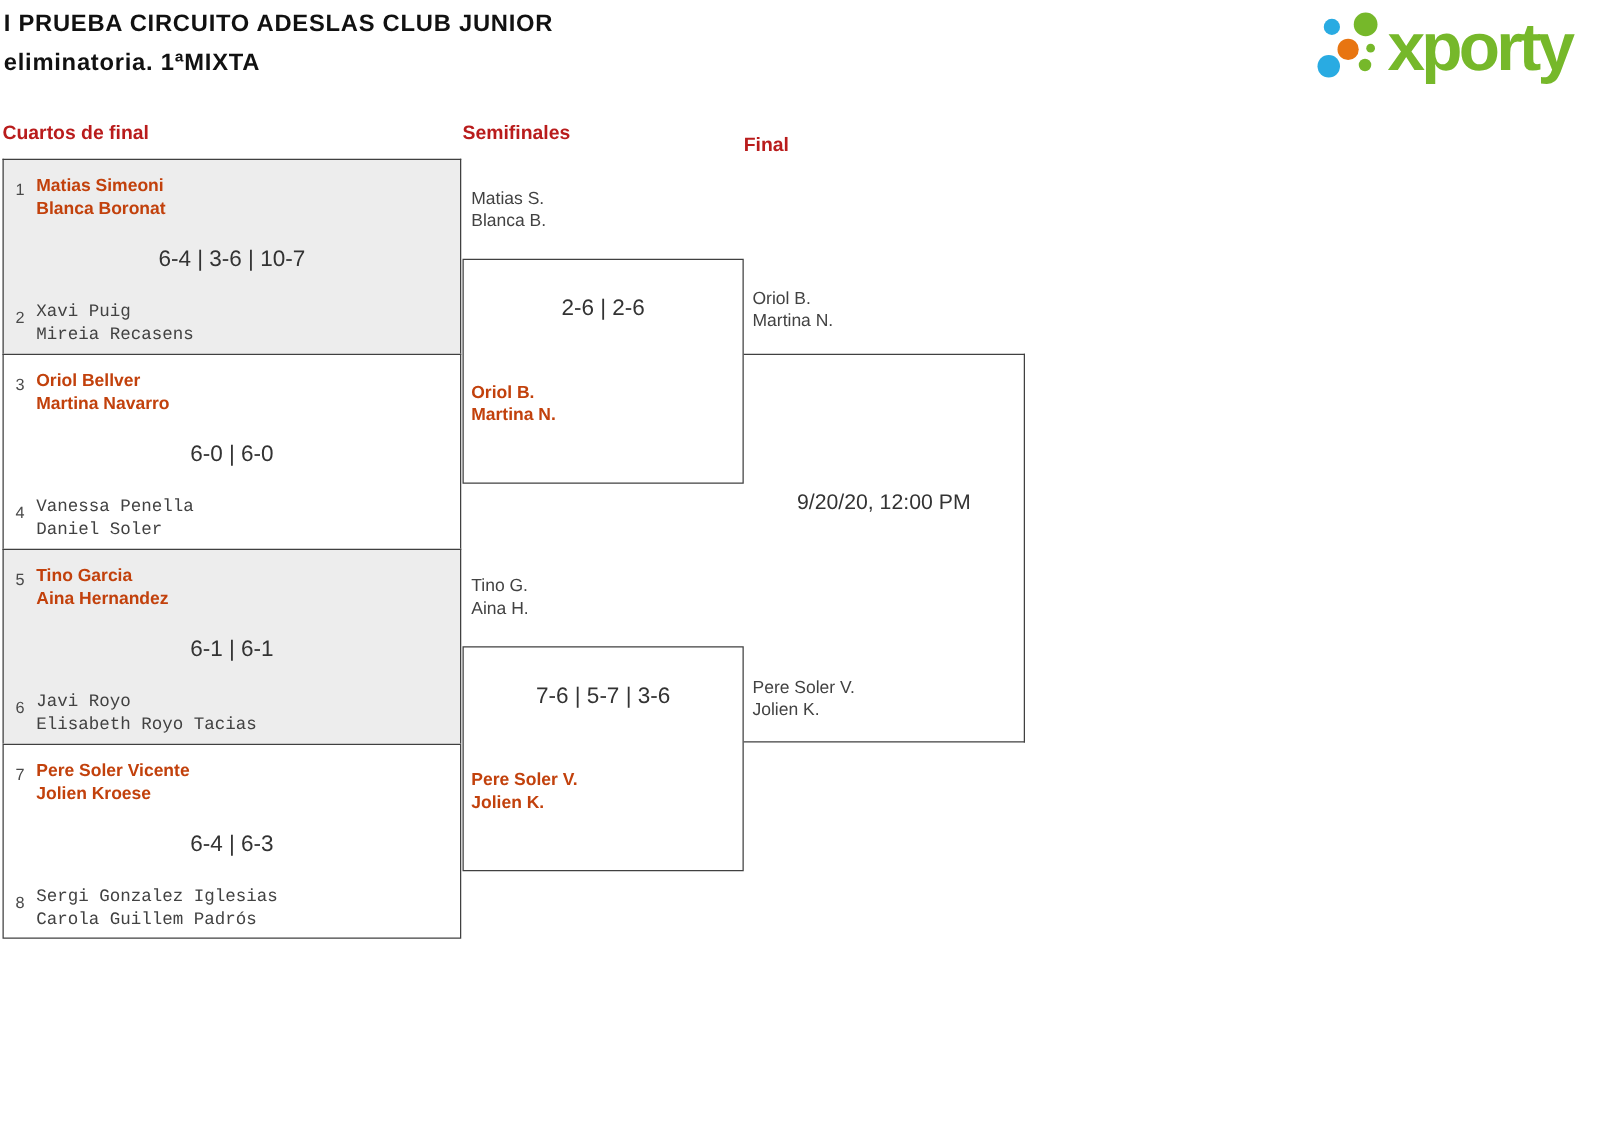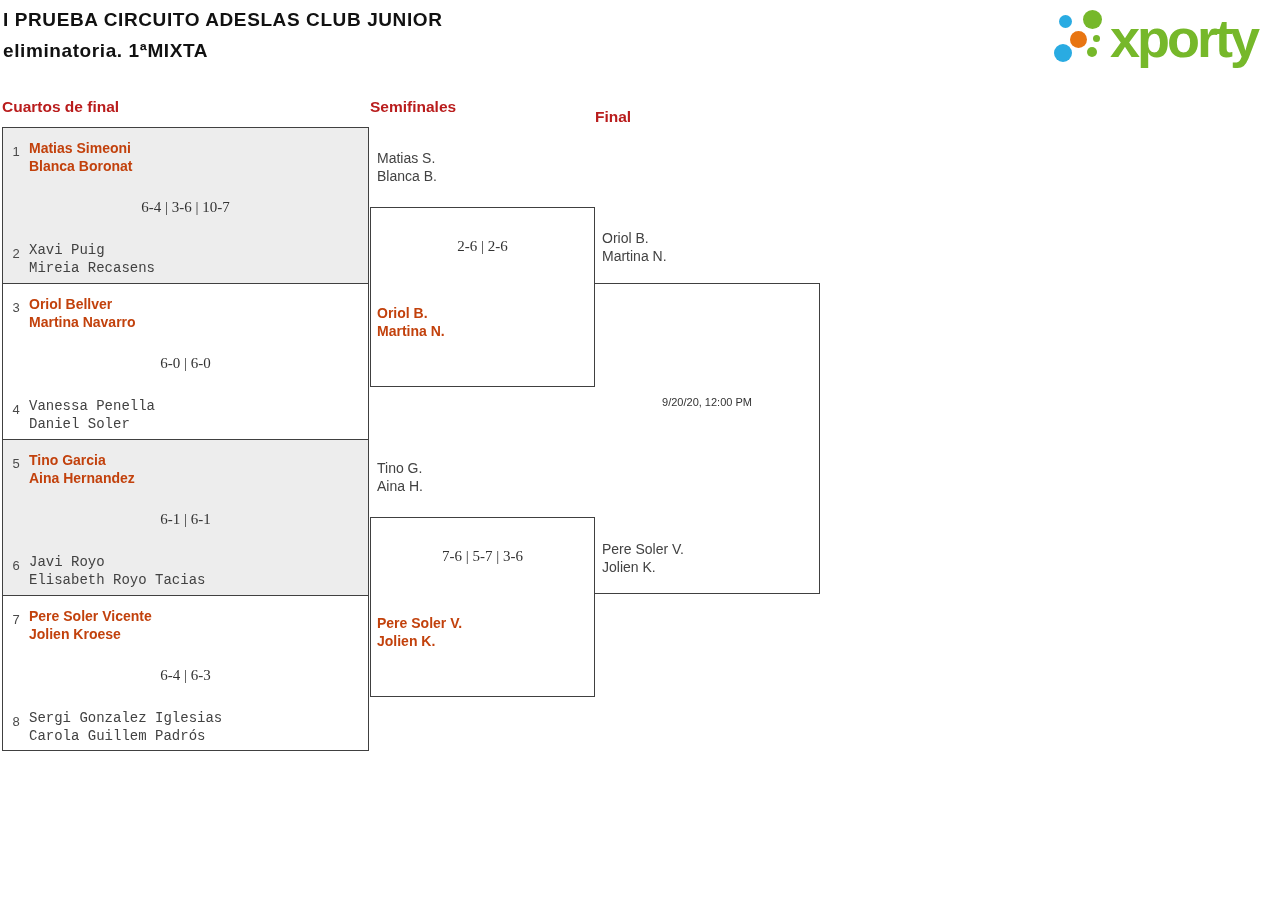--- a/index.html
+++ b/index.html
@@ -38,21 +38,21 @@
   }
   .rl-qf { left:2px;   width:367px; }
   .rl-sf { left:370px; width:225px; }
   .rl-f  { left:595px; width:225px;margin-top:10px; }
 
   
   .team { font-size:14px; line-height:18px; color:#424242; }
   .team.winner { font-weight:700; color:#c2410c; }
   .score {
     position:absolute; left:0; right:0; text-align:center;
-    font-size:15px; line-height:16px; color:#333;font-family:Liberation Serif, serif;
+    font-size:18px; line-height:16px; color:#333;
   }
   .seed {
     position:absolute; left:5px; width:16px; text-align:center;
     font-size:13px; line-height:14px; color:#4a4a4a;
   }
 
   
   .qf {
     position:absolute; left:2px; width:367px; height:156px;
     border:1px solid #404040; border-bottom:none; box-sizing:border-box;
@@ -79,21 +79,21 @@
 
   
   .final {
     position:absolute; left:595px; top:283px; width:225px; height:311px;
     border:1px solid #404040; border-left:none; box-sizing:border-box;
     background:transparent;
   }
   .final .feeder   { position:absolute; left:7px; top:-55px; }
   .final .schedule {
     position:absolute; left:0; right:0; top:110px; text-align:center;
-    font-size:11px; line-height:16px; color:#333;
+    font-size:17px; line-height:16px; color:#333;
   }
   .final .t-bot { position:absolute; left:7px; top:256px; }
 </style>
 </head>
 <body>
 
 <div>
 
   <div class="title">
     <div>I PRUEBA CIRCUITO ADESLAS CLUB JUNIOR</div>

